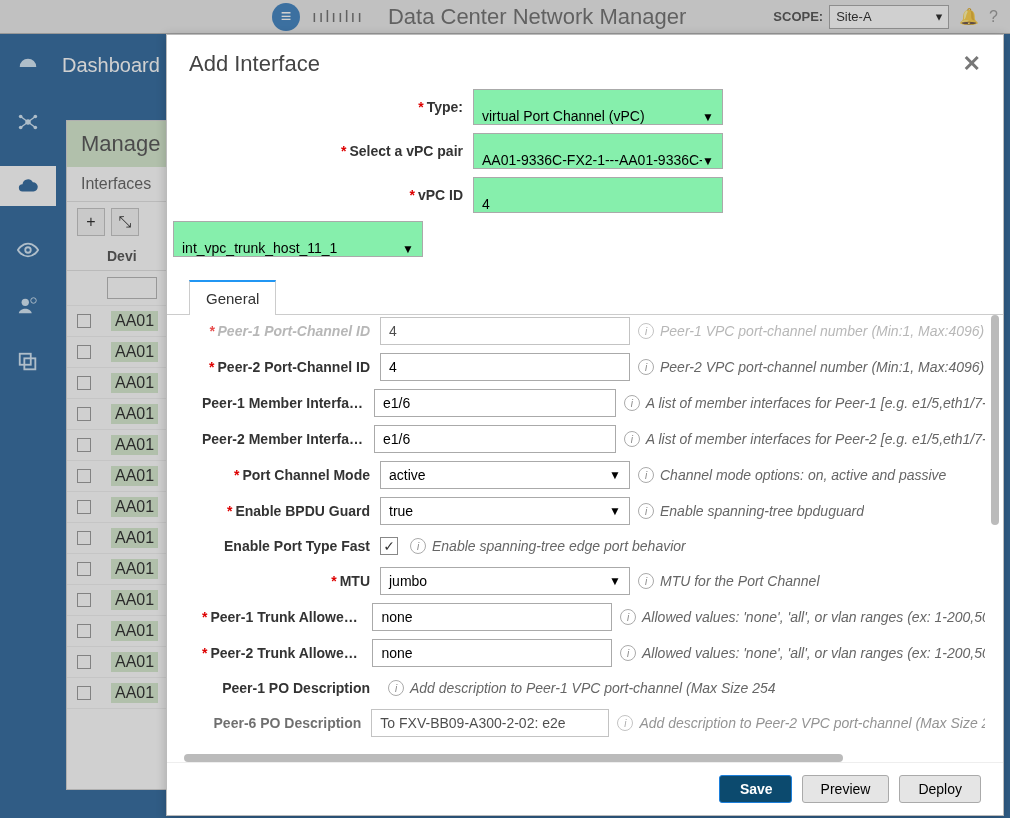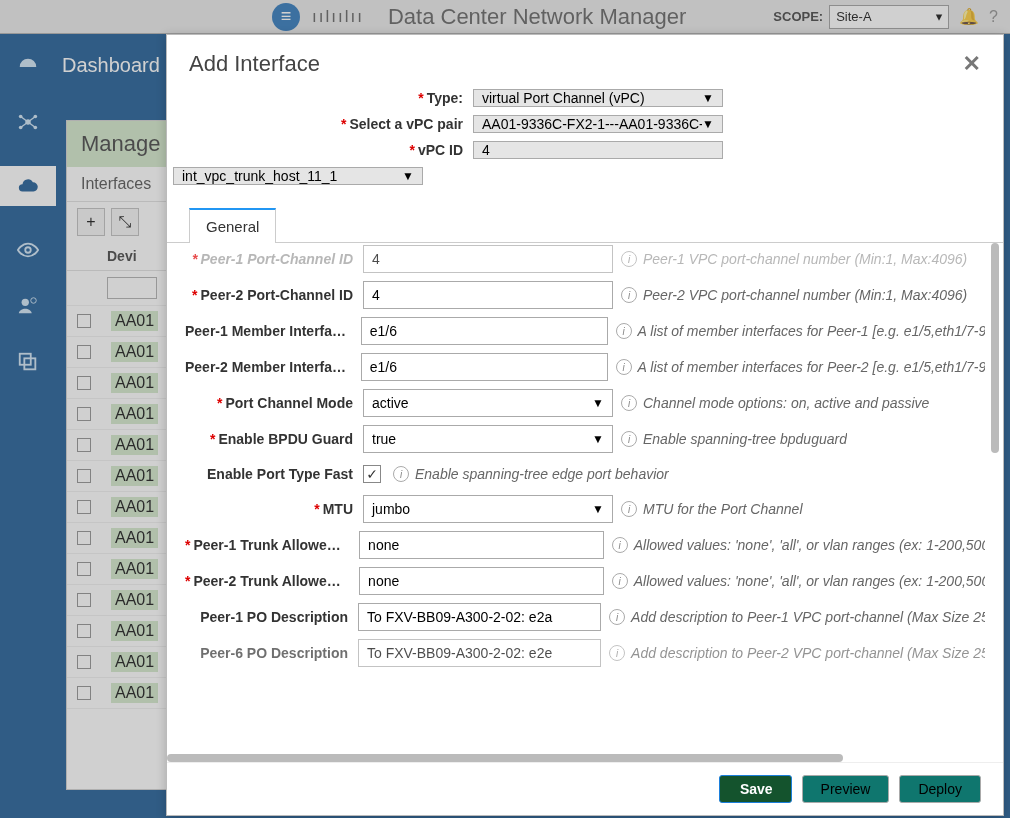--- a/index.html
+++ b/index.html
@@ -37,30 +37,30 @@
 
 
 .modal { position:absolute; top:34px; left:166px; width:838px; height:782px; background:#fff; z-index:10; border:1px solid #bbb; display:flex; flex-direction:column; box-shadow:0 2px 10px rgba(0,0,0,.2);}
 .modal .mhead { padding:16px 22px 8px; display:flex; justify-content:space-between; align-items:flex-start;}
 .modal .mtitle { font-size:22px; color:#444; }
 .modal .close { font-size:22px; color:#777; cursor:pointer; font-weight:bold;}
 .modal .topform { padding:4px 6px 10px; }
 .modal .frow { display:flex; align-items:center; margin-bottom:8px; }
 .modal .flabel { width:300px; text-align:right; padding-right:10px; font-size:14px; color:#333; font-weight:bold;}
 .modal .flabel .req { color:#d00; margin-right:3px;}
-.modal .fselect, .modal .finput { width:250px; height:18px; border:1px solid #aaa; padding:0 8px; font-size:14px; background:#e5e5e5; display:flex; align-items:center; justify-content:space-between;}
+.modal .fselect, .modal .finput { width:250px; height:36px; border:1px solid #aaa; padding:0 8px; font-size:14px; background:#86efac; display:flex; align-items:flex-end; justify-content:space-between;}
 .modal .fselect .caret { font-size:12px; color:#000;}
 .modal .finput input { border:none; width:100%; font-size:14px; outline:none; background:transparent;}
 
 
 .tabs { border-bottom:1px solid #ccc; padding:0 22px; margin-top:4px;}
 .tabs .tab { display:inline-block; padding:8px 16px; border:1px solid #ccc; border-bottom:none; background:#fff; font-size:15px; color:#333; border-top:2px solid #2196f3; position:relative; top:1px;}
 
 
-.mbody { flex:1; overflow:hidden; position:relative; padding:0 6px; }
+.mbody { flex:1; overflow:hidden; position:relative; padding:0 6px;margin-left:17px; }
 .mbody .scroll { position:absolute; top:0; left:18px; right:18px; bottom:0; overflow-x:hidden; overflow-y:auto;}
 .mbody .row { display:flex; align-items:center; padding:4px 0; min-height:34px;}
 .mbody .rlabel { width:178px; text-align:right; padding-right:10px; font-size:14px; color:#333; font-weight:bold; white-space:nowrap; overflow:hidden; text-overflow:ellipsis;}
 .mbody .rlabel .req { color:#d00; margin-right:3px;}
 .mbody .rinput { width:250px; height:28px; border:1px solid #aaa; padding:0 8px; font-size:14px; display:flex; align-items:center; justify-content:space-between; background:#fff;}
 .mbody .rinput input { border:none; width:100%; font-size:14px; outline:none; background:transparent;}
 .mbody .rinput .caret { font-size:12px;}
 .mbody .rhint { margin-left:8px; display:flex; align-items:center; font-size:14px; font-style:italic; color:#666; white-space:nowrap; overflow:hidden;}
 .mbody .info-ic { width:16px; height:16px; border:1px solid #aaa; border-radius:50%; display:inline-flex; align-items:center; justify-content:center; font-size:10px; color:#888; margin-right:6px; font-style:italic; flex-shrink:0;}
 .mbody .chkbox { width:18px; height:18px; border:1px solid #888; display:inline-flex; align-items:center; justify-content:center; background:#fff; margin-right:4px;}
@@ -69,22 +69,22 @@
 
 .mbody .row.trunc .rlabel, .mbody .row.trunc .rhint { color:#999; font-style:italic;}
 .mbody .row.trunc { opacity:0.7; border-bottom:none; margin-top:-2px;}
 
 
 .scrollbar-v { position:absolute; top:0; right:4px; width:8px; height:210px; background:#bbb; border-radius:4px;}
 .scrollbar-h { position:absolute; left:0; right:160px; bottom:0; height:8px; background:#bbb; border-radius:4px;}
 
 
 .mfoot { padding:12px 22px; display:flex; justify-content:flex-end; gap:10px; border-top:1px solid #eee;}
-.mfoot .btn { padding:5px 18px; font-size:14px; border:1px solid #aaa; background:#0f766e; border-radius:3px; cursor:pointer;}
-.mfoot .btn.primary { background:#14532d; color:#fff; border-color:#1c7fdb; font-weight:bold;padding-left:20px;}
+.mfoot .btn { padding:5px 18px; font-size:14px; border:1px solid #aaa; background:#e5e5e5; border-radius:3px; cursor:pointer;}
+.mfoot .btn.primary { background:#0c4a6e; color:#fff; border-color:#1c7fdb; font-weight:bold;padding-left:20px;}
 
 svg { display:block; }
 </style>
 </head>
 <body>
 
 <div class="topbar">
   <div class="hamburger">≡</div>
   <span class="cisco">ıılıılıı</span>
   <span class="title">Data Center Network Manager</span>
@@ -356,23 +356,20 @@
           <div class="rinput">
             <input value="none" style="">
           </div>
           <div class="rhint">
             <span class="info-ic">i</span>
             <span>Allowed values: 'none', 'all', or vlan ranges (ex: 1-200,500-</span>
           </div>
         </div>
         <div class="row">
           <div class="rlabel"><span>Peer-1 PO Description</span></div>
-          <div class="rinput">
-            <input value="To FXV-BB09-A300-2-02: e2a" style="">
-          </div>
           <div class="rhint">
             <span class="info-ic">i</span>
             <span>Add description to Peer-1 VPC port-channel (Max Size 254</span>
           </div>
         </div>
         <div class="row" style="opacity: 0.7;">
           <div class="rlabel"><span>Peer-6 PO Description</span></div>
           <div class="rinput">
             <input value="To FXV-BB09-A300-2-02: e2e" style="">
           </div>

